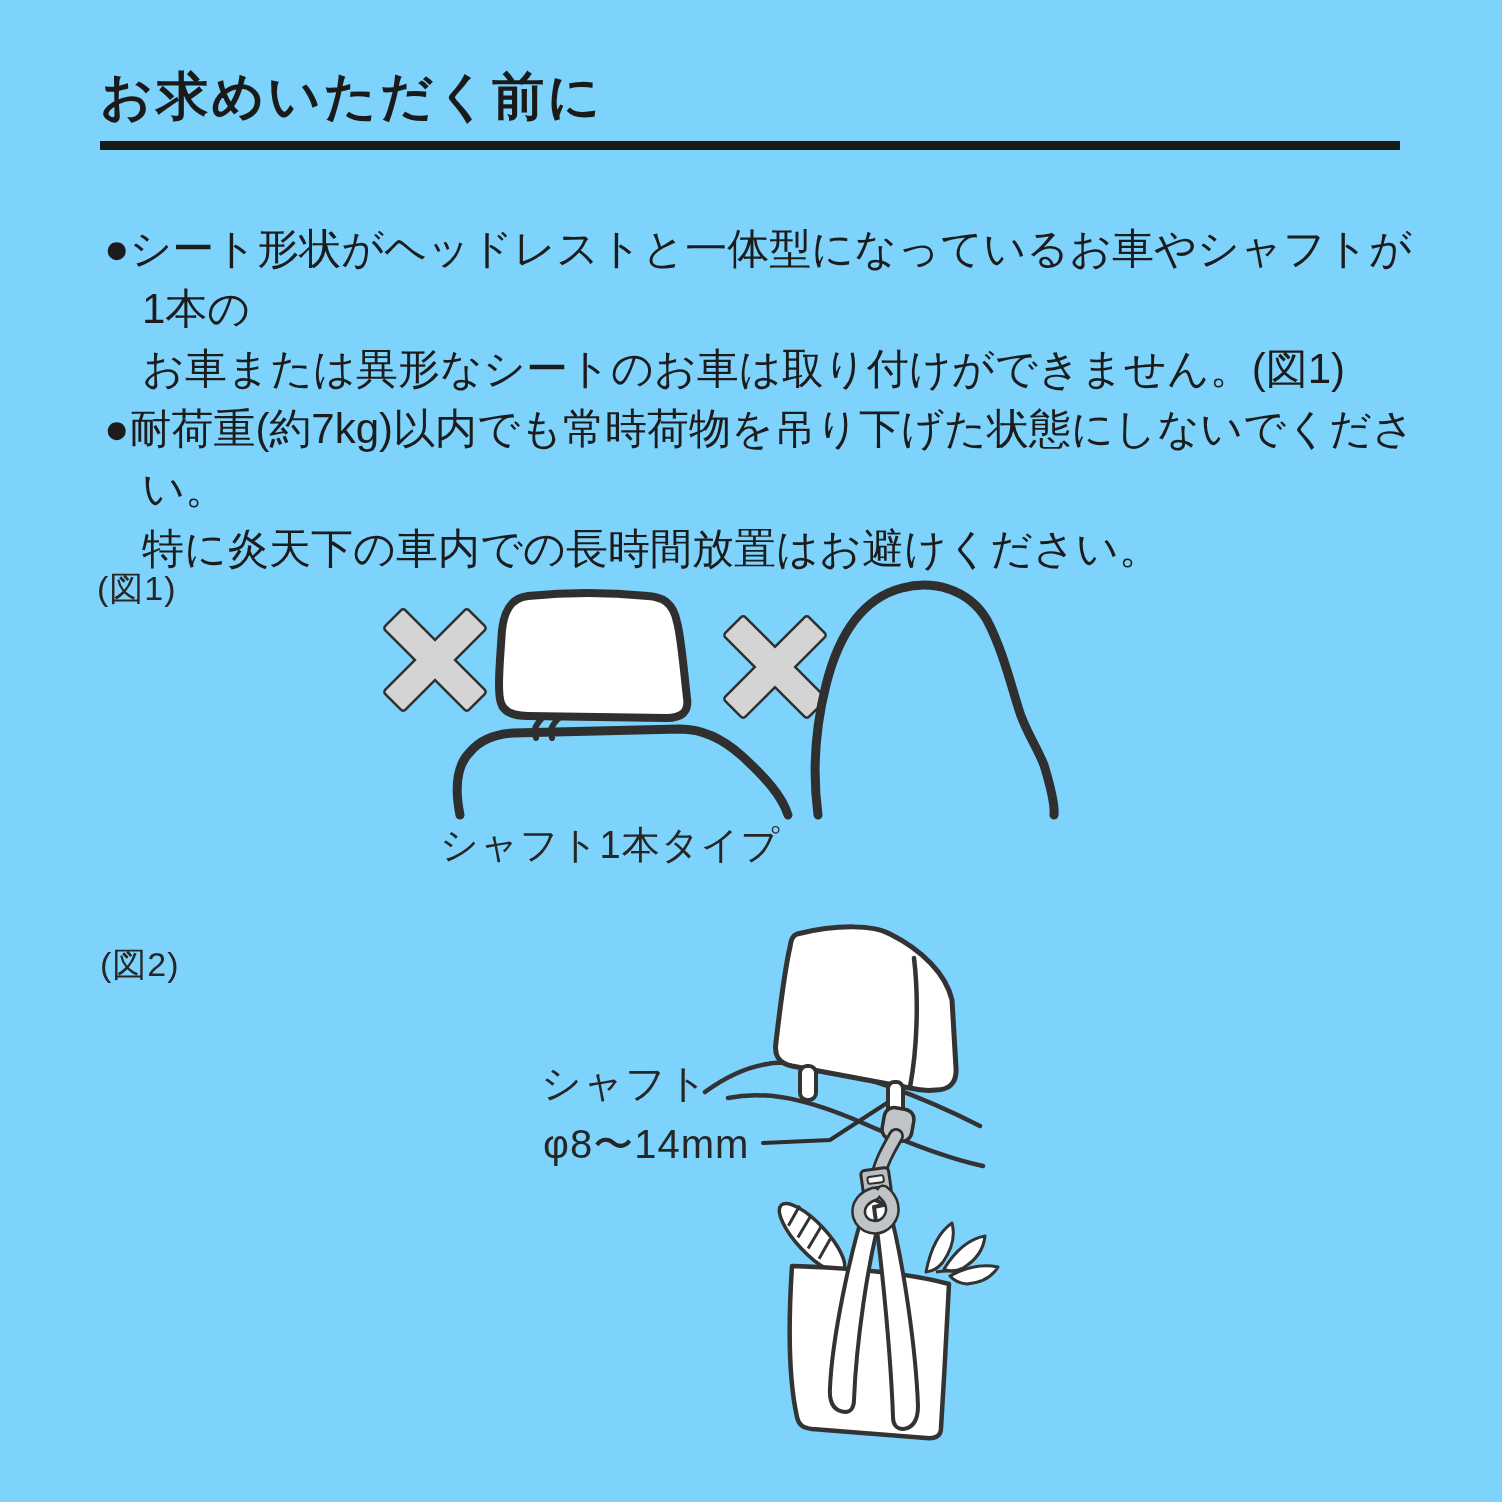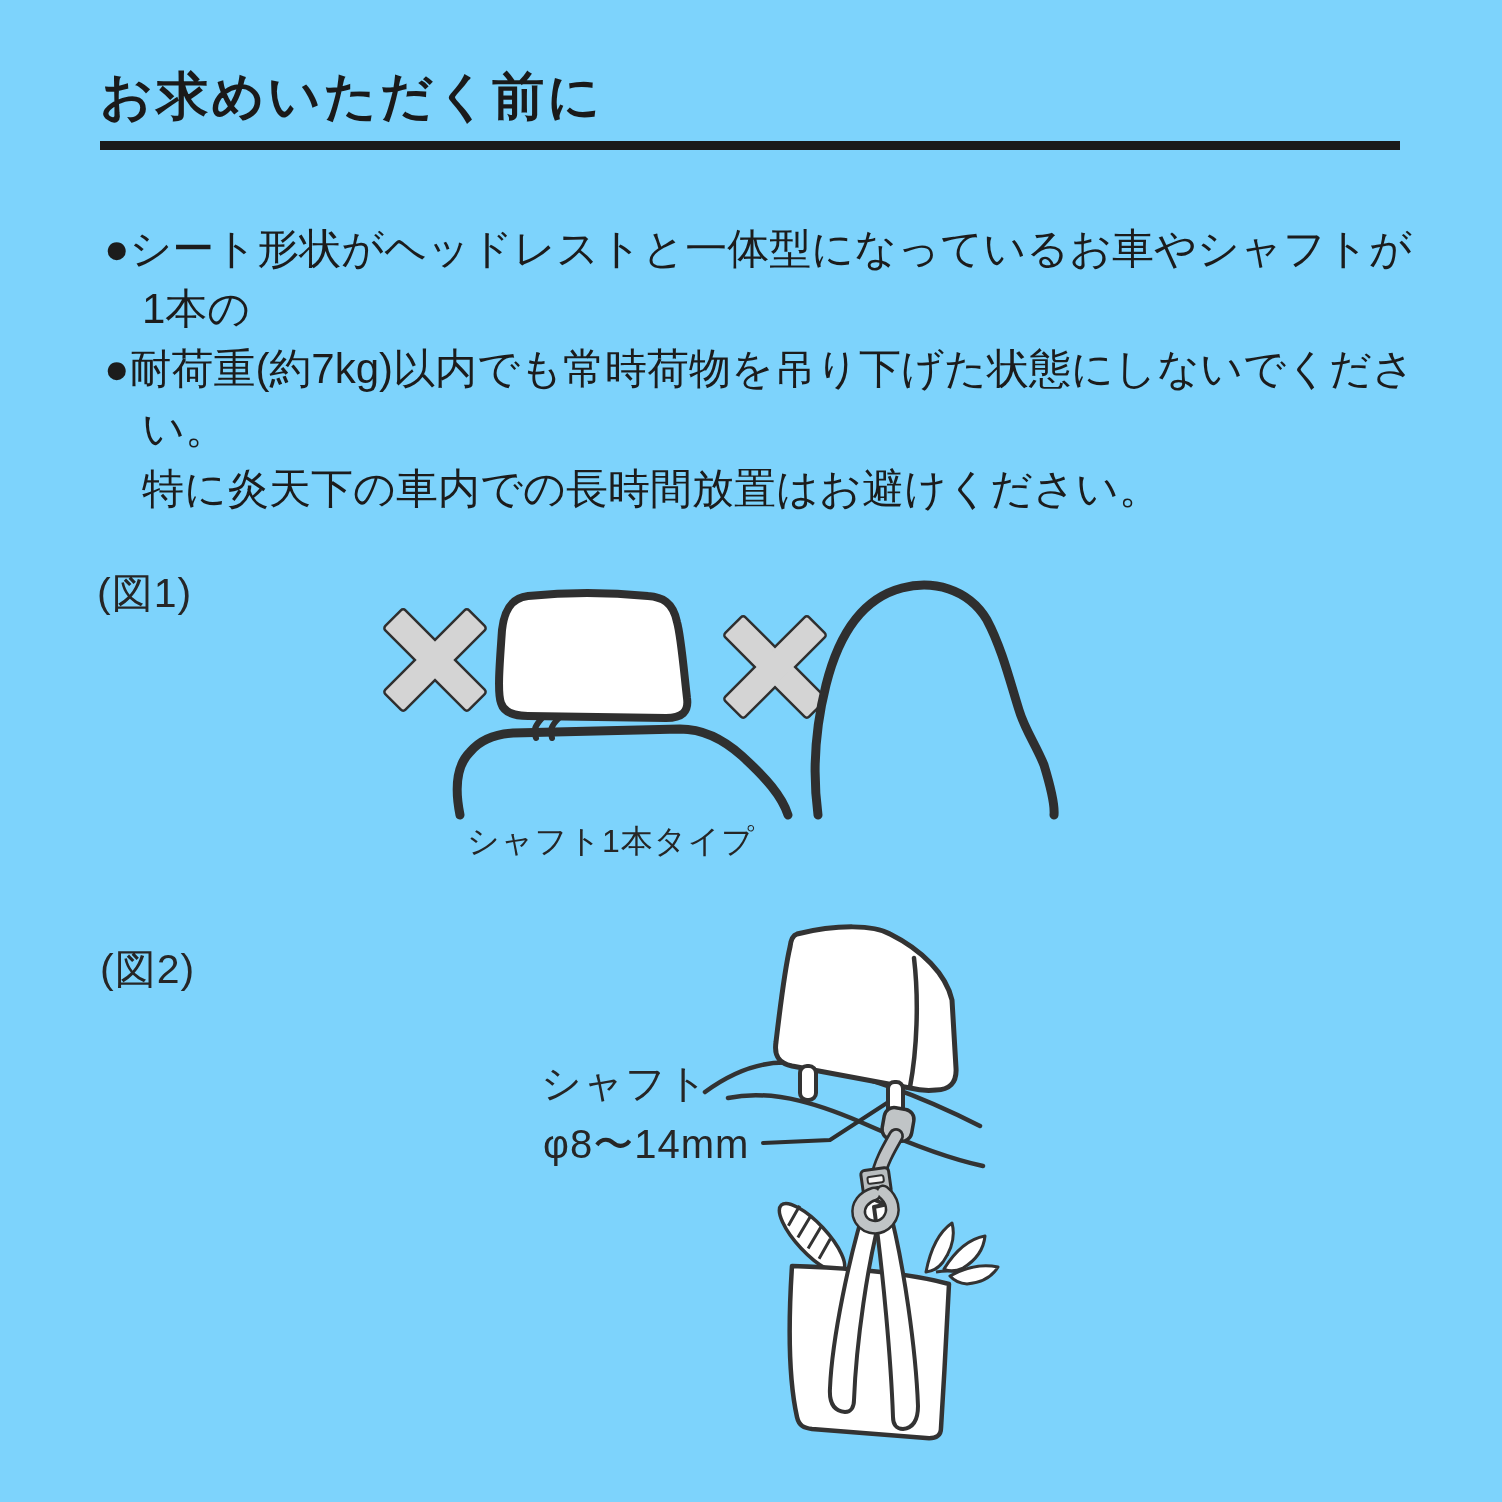--- a/index.html
+++ b/index.html
@@ -15,42 +15,42 @@
   .rule {
     position:absolute; left:100px; top:141px; width:1300px; height:9px;
     background:#1a1a1a;
   }
   .notes {
     position:absolute; left:104px; top:219px; width:1320px;
     font-size:42px; line-height:60px; color:#1c1c1c;
   }
   .note { padding-left:38px; text-indent:-38px; }
   .fig-label {
-    position:absolute; font-size:41px; color:#262626; letter-spacing:1px;
+    position:absolute; font-size:34px; color:#262626; letter-spacing:1px;
   }
   .caption {
-    position:absolute; font-size:32px; color:#262626; text-align:right;
+    position:absolute; font-size:38px; color:#262626; text-align:left;
     letter-spacing:1px; white-space:nowrap;
   }
   .anno {
     position:absolute; font-size:40px; color:#262626; letter-spacing:1px;
     white-space:nowrap;
   }
   svg { position:absolute; overflow:visible; }
 </style>
 </head>
 <body>
 
 <div class="page">
 
   <h1 class="title">お求めいただく前に</h1>
   <div class="rule"></div>
 
   <div class="notes">
-    <div class="note"><span>●</span><span>シート形状がヘッドレストと一体型になっているお車やシャフトが1本の</span><br></div>
+    <div class="note"><span>●</span><span>シート形状がヘッドレストと一体型になっているお車やシャフトが1本の</span><br><span>お車または異形なシートのお車は取り付けができません。(図1)</span></div>
     <div class="note"><span>●</span><span>耐荷重(約7kg)以内でも常時荷物を吊り下げた状態にしないでください。</span><br><span>特に炎天下の車内での長時間放置はお避けください。</span></div>
   </div>
 
   <div class="fig-label" style="left:97px; top:566px;">(図1)</div>
 
   <svg style="left:370px; top:560px;" width="720" height="330" viewBox="0 0 720 330">
     <defs>
       <g id="xmark">
         <rect x="-58" y="-13" width="116" height="26" rx="2" transform="rotate(45)" fill="#d4d4d4" stroke="#2f2f2f" stroke-width="5"></rect>
         <rect x="-58" y="-13" width="116" height="26" rx="2" transform="rotate(-45)" fill="#d4d4d4" stroke="#2f2f2f" stroke-width="5"></rect>

